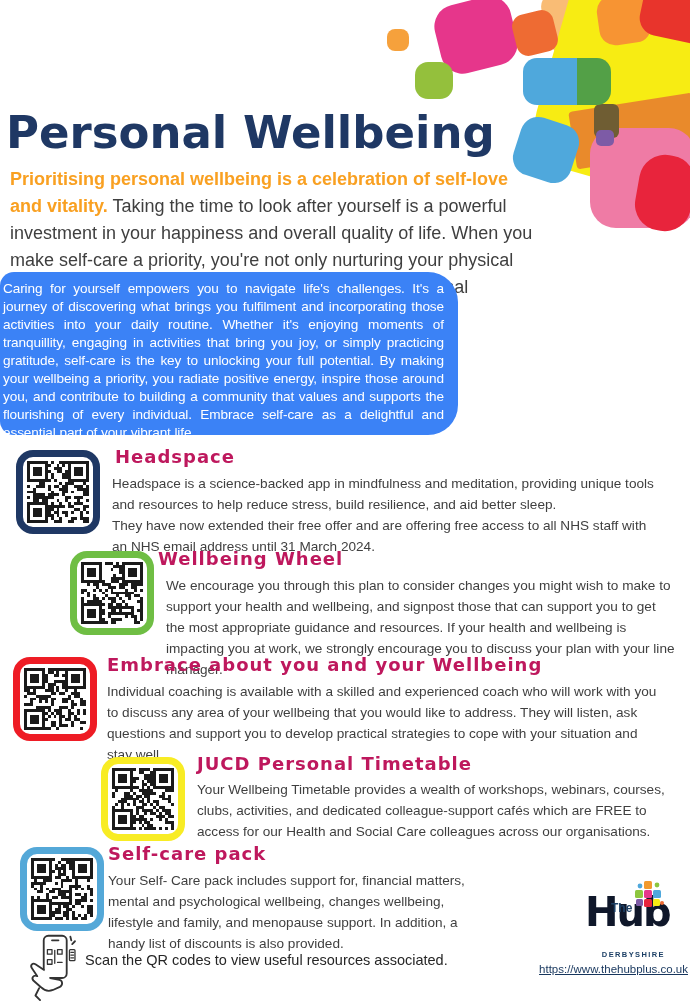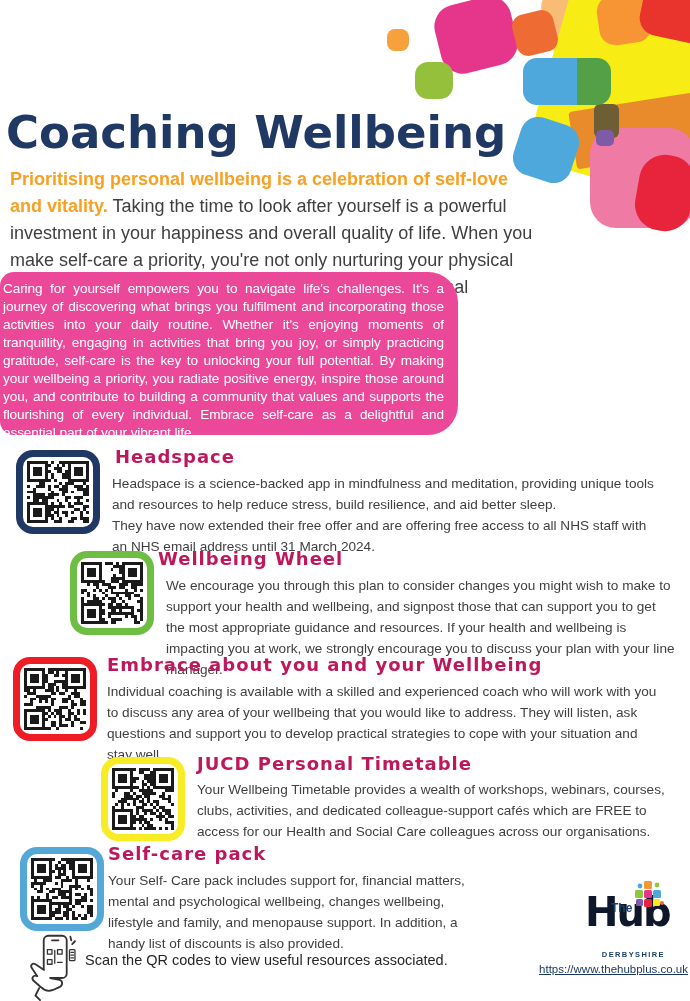--- a/index.html
+++ b/index.html
@@ -13,21 +13,21 @@
   .title{position:absolute;left:6px;top:80px;width:600px;
          font-family:"DejaVu Sans", sans-serif;font-weight:bold;font-size:45px;
          color:#1F3864;letter-spacing:0px;line-height:1;}
   .intro{position:absolute;left:10px;top:148px;width:532px;
          font-size:18px;line-height:1.5;color:#3f3f3f;}
   .intro .hl{color:#F9A021;font-weight:bold;}
   .intro .ep{color:#E8694A;}
 
   
   .callout{position:absolute;left:0;top:272px;width:441px;height:147px;
-           background:#ec4899;border-radius:14px 30px 30px 14px;
+           background:#3b82f6;border-radius:14px 30px 30px 14px;
            color:#ffffff;font-size:13.6px;line-height:1.32;text-align:justify;
            padding:8px 14px 8px 3px;letter-spacing:-0.1px;}
 
   
   .qr-frame{position:absolute;width:62px;height:62px;background:#ffffff;
             border:7px solid #1F3864;border-radius:17px;padding:4px;}
   .qr-code{width:100%;height:100%;}
   .h{position:absolute;margin:0;font-family:"DejaVu Sans", sans-serif;font-weight:bold;
      font-size:18px;letter-spacing:1px;color:#be185d;}
   .b{position:absolute;margin:0;font-size:13.6px;line-height:1.55;color:#3f3f3f;
@@ -70,21 +70,21 @@
     <div class="deco" style="left:596px;top:130px;width:18px;height:16px;background:#7D5BA6;border-radius:5px;z-index:5;"></div>
     <div class="deco" style="left:523px;top:58px;width:54px;height:47px;background:#4FA8DC;border-radius:14px 0 0 14px;z-index:5;"></div>
     <div class="deco" style="left:577px;top:58px;width:34px;height:47px;background:#53A047;border-radius:0 14px 14px 0;z-index:5;"></div>
     <div class="deco" style="left:516px;top:120px;width:60px;height:60px;background:#4FA8DC;border-radius:18px;transform:rotate(18deg);z-index:5;"></div>
     <div class="deco" style="left:437px;top:0px;width:78px;height:70px;background:#E6368B;border-radius:22px;transform:rotate(-14deg);z-index:6;"></div>
     <div class="deco" style="left:514px;top:12px;width:42px;height:42px;background:#EE6B33;border-radius:12px;transform:rotate(-14deg);z-index:6;"></div>
     <div class="deco" style="left:387px;top:29px;width:22px;height:22px;background:#F6A13C;border-radius:8px;z-index:6;"></div>
     <div class="deco" style="left:415px;top:62px;width:38px;height:37px;background:#94C03C;border-radius:13px;z-index:6;"></div>
   </div>
 
-  <h1 class="title">Coaching Wellbeing</h1>
+  <h1 class="title">Personal Wellbeing</h1>
   <p class="intro"><span class="hl">Prioritising personal wellbeing is a celebration of self-love and vitality.</span><span> Taking the time to look after yourself is a powerful investment in your happiness and overall quality of life. When you make self-care a priority, you're not only nurturing your physical health but also fostering a positive mindset and emotional resilience</span><span class="ep">.</span></p>
 
   <div class="callout">Caring for yourself empowers you to navigate life's challenges. It's a journey of discovering what brings you fulfilment and incorporating those activities into your daily routine. Whether it's enjoying moments of tranquillity, engaging in activities that bring you joy, or simply practicing gratitude, self-care is the key to unlocking your full potential. By making your wellbeing a priority, you radiate positive energy, inspire those around you, and contribute to building a community that values and supports the flourishing of every individual. Embrace self-care as a delightful and essential part of your vibrant life.</div>
 
   <section>
     <div class="qr-frame q1" style="border-color: rgb(31, 56, 100);">
         <div class="qr-code">
           <svg viewBox="0 0 21 21" shape-rendering="crispEdges" style="width:100%;height:100%;display:block">
             <rect x="0" y="0" width="7" height="7" fill="#1a1a1a"></rect>
             <rect x="1" y="1" width="5" height="5" fill="#fff"></rect>

